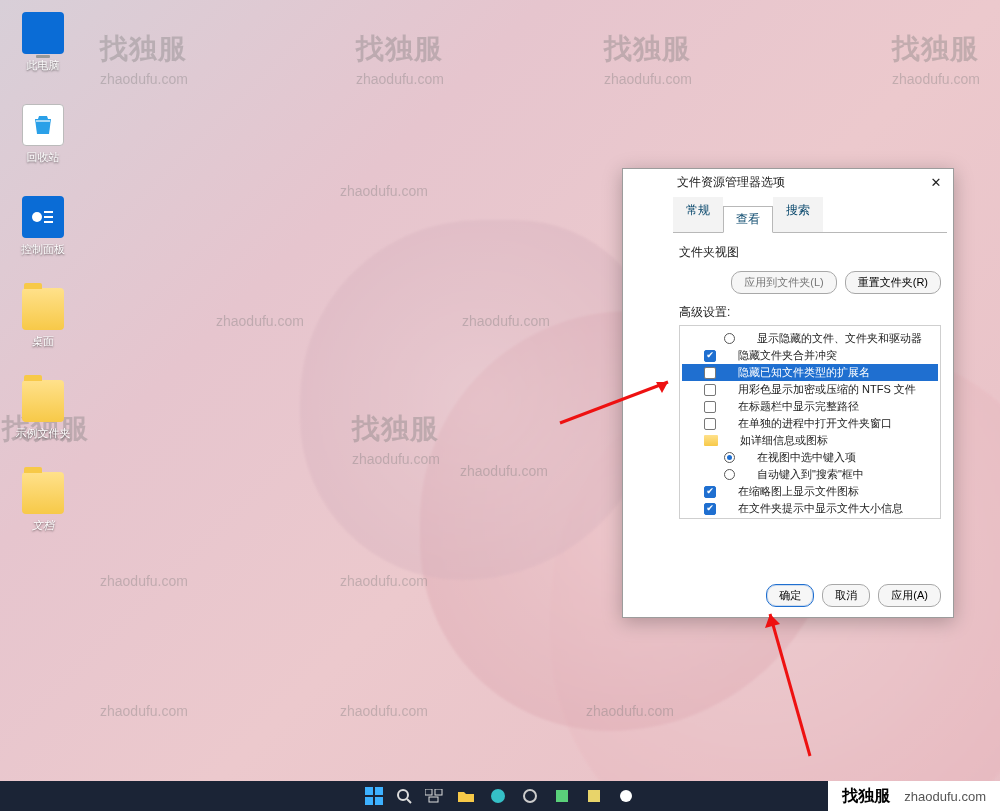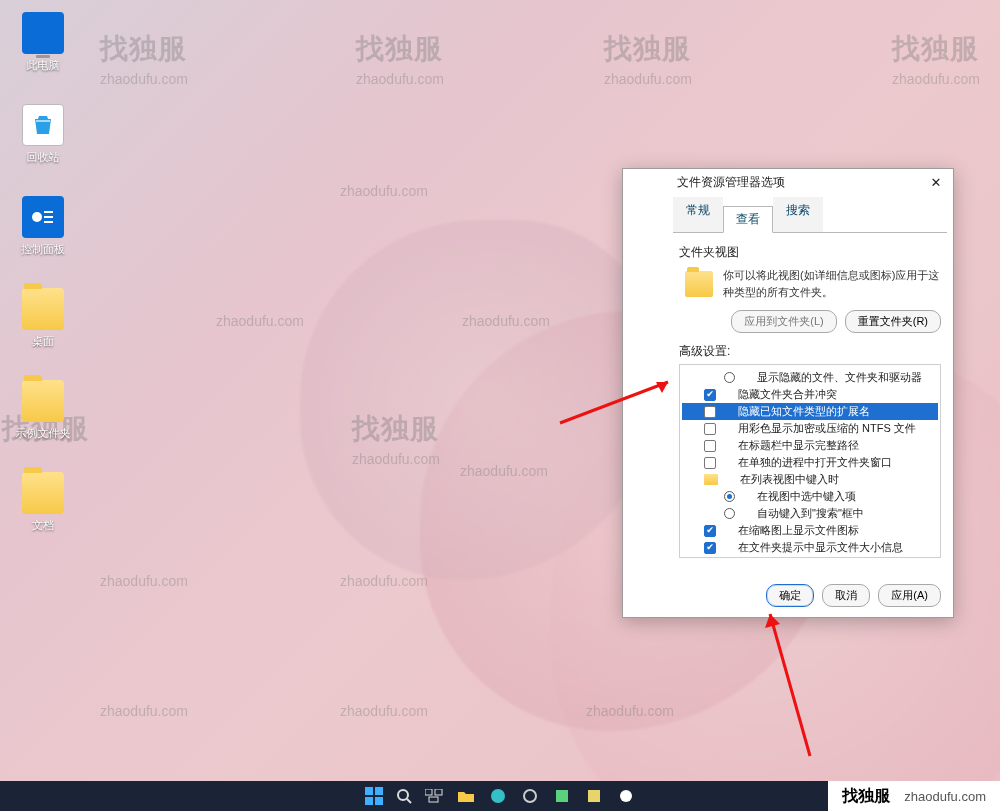--- a/index.html
+++ b/index.html
@@ -127,43 +127,39 @@
   <span>控制面板</span>
 </div>
 <div class="desk-icon" style="left:8px; top:288px;">
   <div class="ic ic-folder"></div>
   <span>桌面</span>
 </div>
 <div class="desk-icon" style="left:8px; top:380px;">
   <div class="ic ic-folder"></div>
   <span>示例文件夹</span>
 </div>
-<div class="desk-icon" style="left:8px; top:472px;">
+<div class="desk-icon" style="left:8px; top:472px;font-style:italic;">
   <div class="ic ic-folder"></div>
   <span>文档</span>
 </div>
 
 <div class="dlg">
   <div class="dlg-title">
     <span>文件资源管理器选项</span>
     <span class="dlg-close">✕</span>
   </div>
   <div class="tabs">
     <div class="tab">常规</div>
     <div class="tab active">查看</div>
     <div class="tab">搜索</div>
   </div>
   <div class="tabline"></div>
 
   <div class="group">
     <div class="group-title">文件夹视图</div>
-    <div class="folder-view">
-      <div class="fv-icon"></div>
-      <div class="fv-text">你可以将此视图(如详细信息或图标)应用于这种类型的所有文件夹。</div>
-    </div>
     <div class="fv-btns">
       <button class="btn defocus">应用到文件夹(L)</button>
       <button class="btn">重置文件夹(R)</button>
     </div>
   </div>
 
   <div class="group" style="margin-bottom:2px;">
     <span>高级设置:</span>
   </div>
   <div class="adv-box">
@@ -186,21 +182,21 @@
     <div class="tree-row indent1">
         <span class="chk"></span>
         <span>在标题栏中显示完整路径</span>
       </div>
     <div class="tree-row indent1">
         <span class="chk"></span>
         <span>在单独的进程中打开文件夹窗口</span>
       </div>
     <div class="tree-row indent1">
         <span class="mini-folder"></span>
-        <span>在列表视图中键入时</span>
+        <span>如详细信息或图标</span>
       </div>
     <div class="tree-row indent2">
         <span class="radio on"></span>
         <span>在视图中选中键入项</span>
       </div>
     <div class="tree-row indent2">
         <span class="radio"></span>
         <span>自动键入到"搜索"框中</span>
       </div>
     <div class="tree-row indent1">

